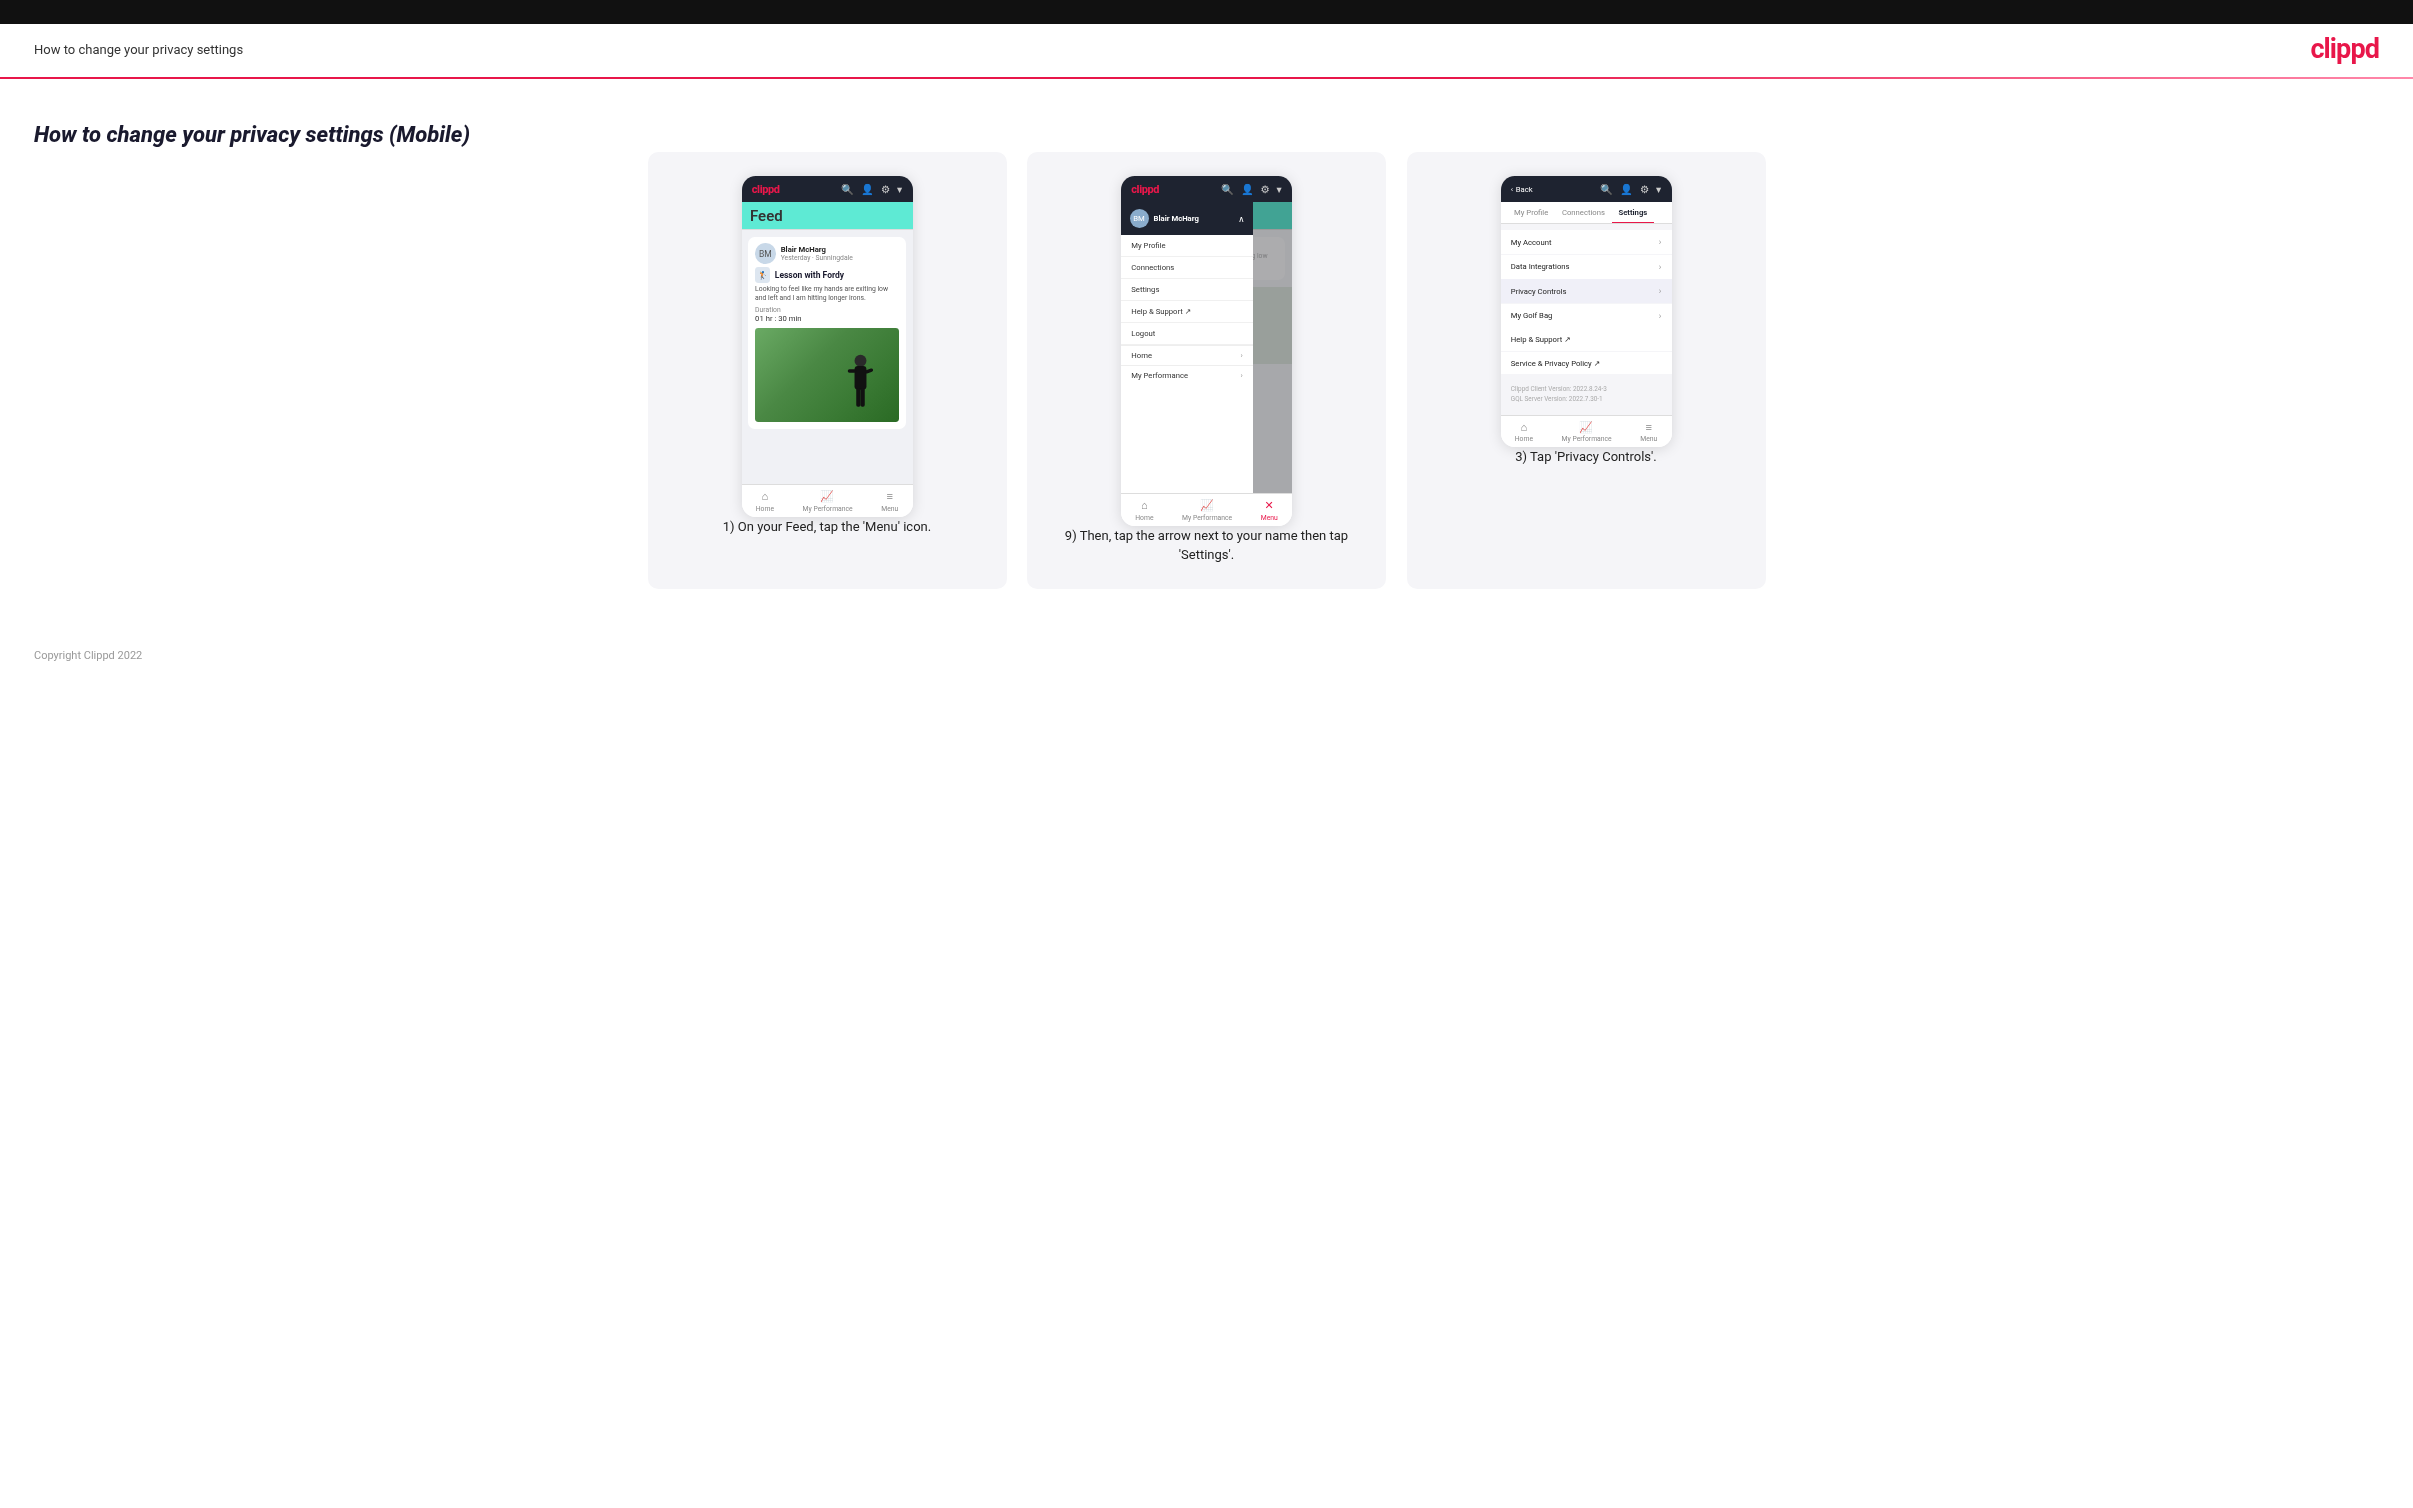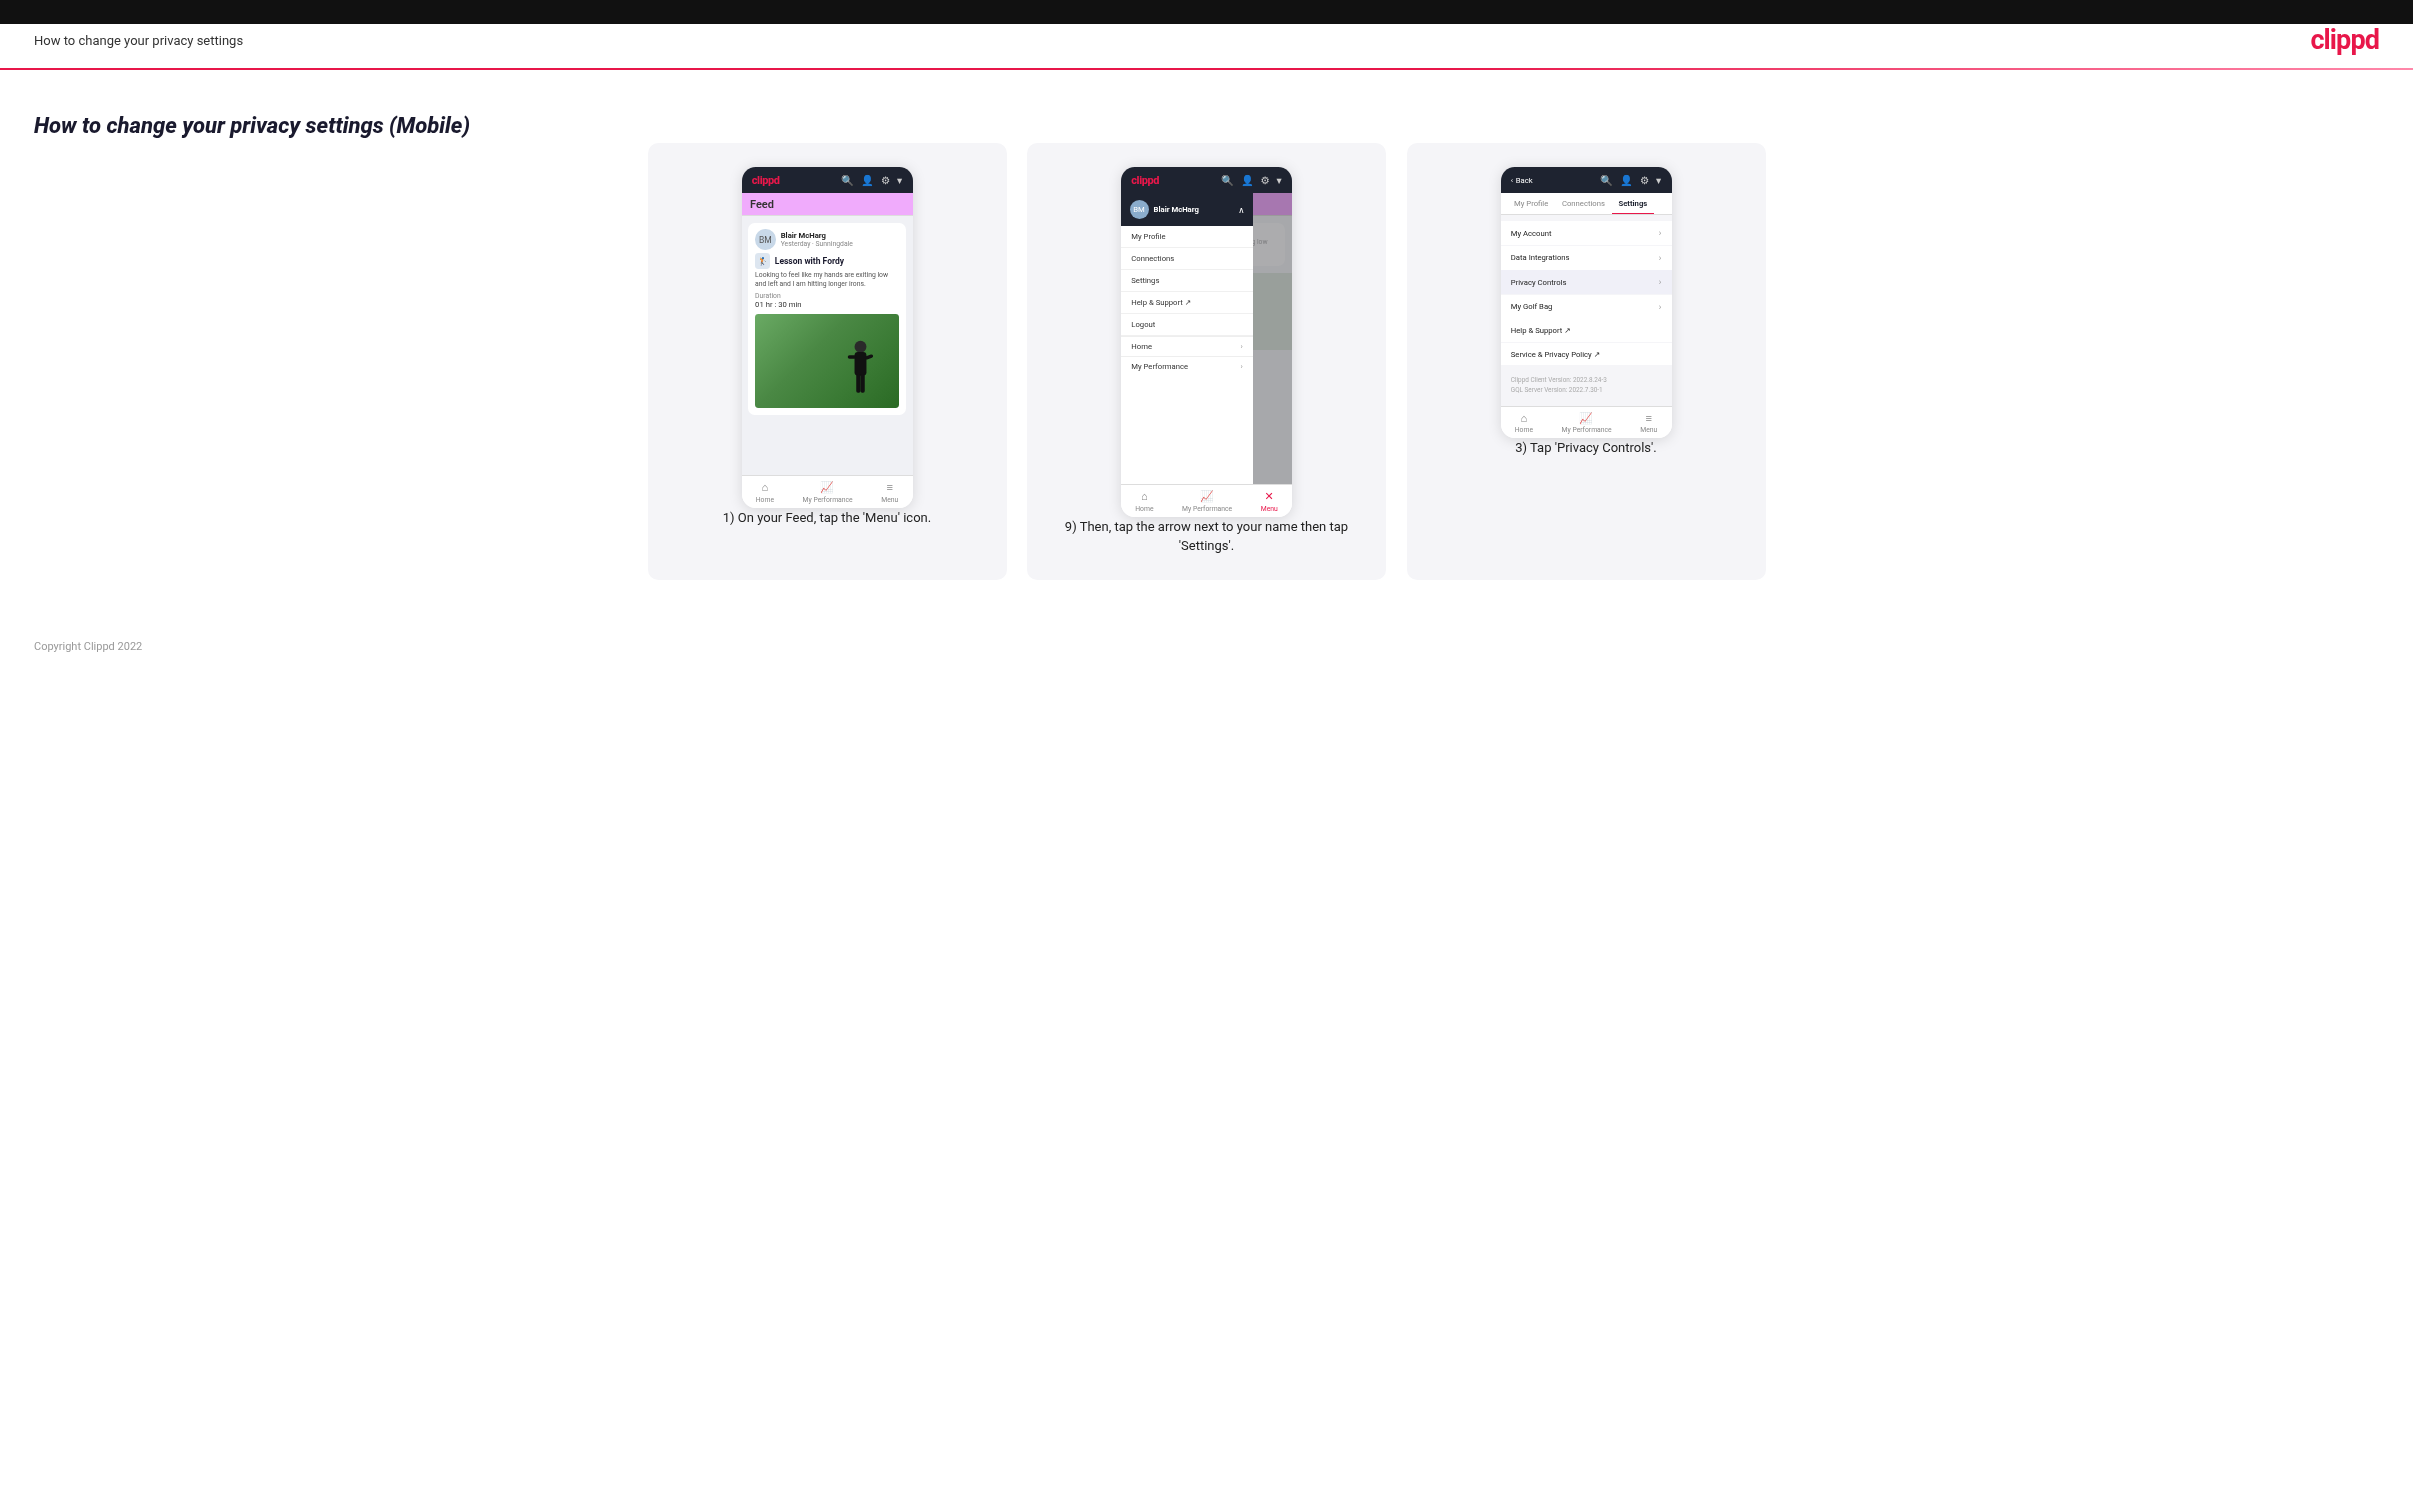--- a/index.html
+++ b/index.html
@@ -14,21 +14,21 @@
       background: #111;
       height: 24px;
       width: 100%;
     }
 
     
     .header {
       display: flex;
       align-items: center;
       justify-content: space-between;
-      padding: 0 34px 12px 34px;
+      padding: 9px 34px 12px 34px;
     }
     .header-title {
       font-size: 13px;
       color: #333;
     }
     .logo {
       font-size: 27px;
       font-weight: 700;
       color: #e8174a;
       letter-spacing: -0.9px;
@@ -119,23 +119,23 @@
 
     
     .phone-content {
       background: #f0f1f5;
       min-height: 282px;
       position: relative;
     }
 
     
     .feed-label {
-      background: #f0abfc;
+      background: #5eead4;
       padding: 5.1px 8.5px 3.4px 8.5px;
-      font-size: 11px;
+      font-size: 15px;
       font-weight: 600;
       color: #333;
       border-bottom: 0.9px solid #ddd;
     }
     .feed-post {
       background: #fff;
       margin: 6.8px;
       border-radius: 6.8px;
       padding: 6.8px;
     }

